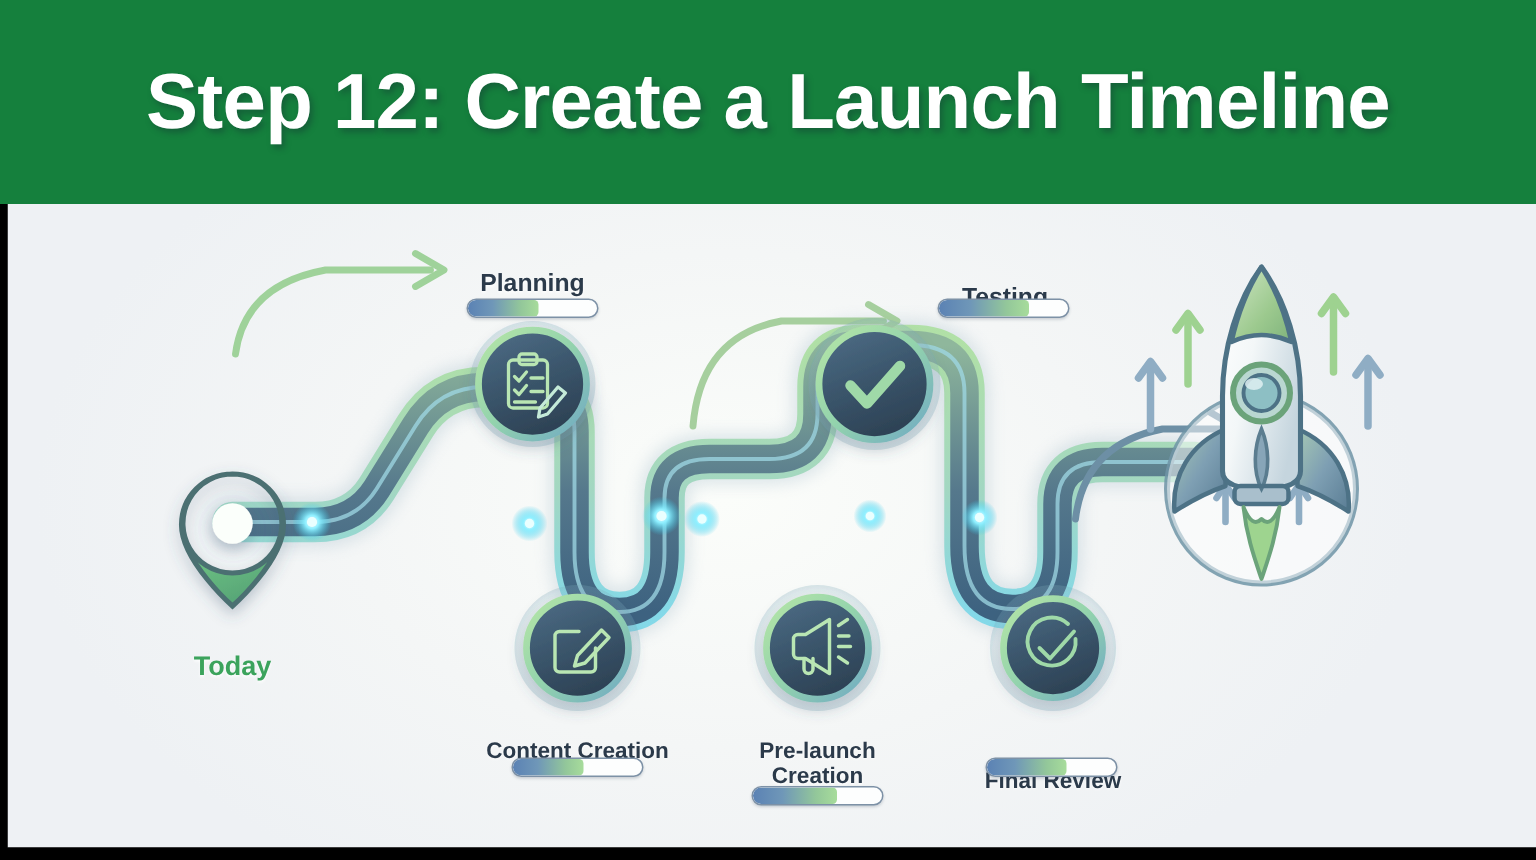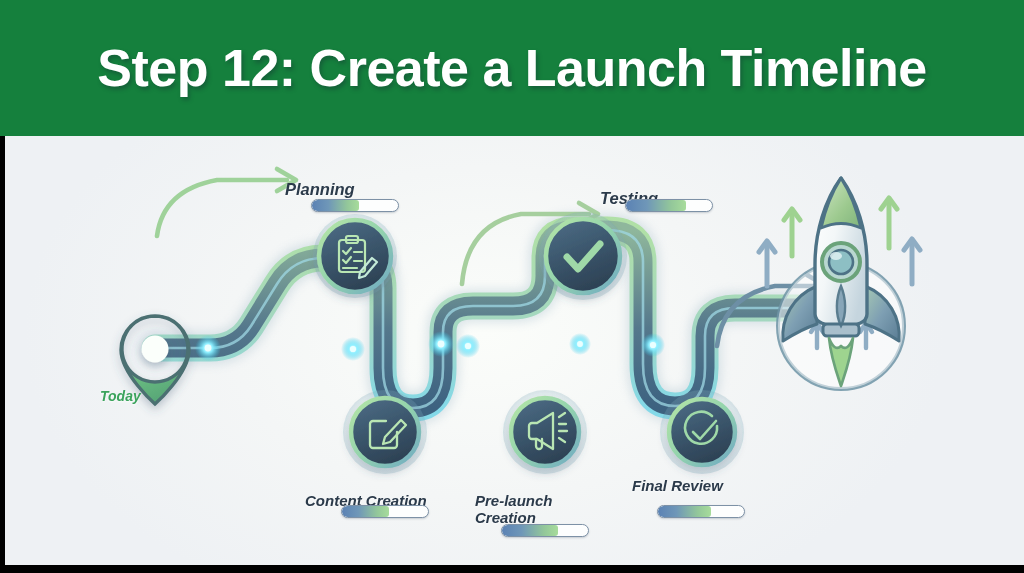--- a/index.html
+++ b/index.html
@@ -72,28 +72,28 @@
     position: absolute;
     left: 0;
     top: 0;
   }
 
   
   .lbl {
     position: absolute;
     font-weight: 700;
     color: #2b3a4a;
+    text-align: center;
     line-height: 1.12;
     white-space: pre;
     text-shadow: 0 1px 2px rgba(255,255,255,0.85);
-    font-style: italic;
   }
   .lbl-top   { font-size: 16.5px; }
   .lbl-bot   { font-size: 15px; margin-top: 12px; }
-  .lbl-today { font-size: 14px; color: #3ba35c; font-weight: 700; }
+  .lbl-today { font-size: 18px; color: #3ba35c; font-weight: 700; margin-top: 45px; }
   .lbl-launch{ font-size: 19px; }
 
   
   .pbar {
     position: absolute;
     height: 13px;
     border-radius: 7px;
     background: #fdfefe;
     border: 1.6px solid #7d91a6;
     box-shadow: 0 1px 2px rgba(40,60,80,0.22);
@@ -353,21 +353,21 @@
 
     <div class="lbl lbl-top" style="left:280px; top:44px; width:140px;">Planning</div>
 
     <div class="lbl lbl-top" style="left:595px; top:53px; width:140px;">Testing</div>
 
     <div class="lbl lbl-bot" style="left:300px; top:345px; width:160px;">Content Creation</div>
 
     <div class="lbl lbl-bot" style="left:470px; top:345px; width:140px;">Pre-launch
 Creation</div>
 
-    <div class="lbl lbl-bot" style="left:627px; top:330px; width:140px;">Final Review</div>
+    <div class="lbl lbl-bot" style="left:627px; top:365px; width:140px;">Final Review</div>
 
 
     <div class="pbar" style="left:306px; top:63px; width:88px;">
       <div class="pfill" style="width: 55%;"></div>
     </div>
 
     <div class="pbar" style="left:620px; top:63px; width:88px;">
       <div class="pfill" style="width: 70%;"></div>
     </div>
 

